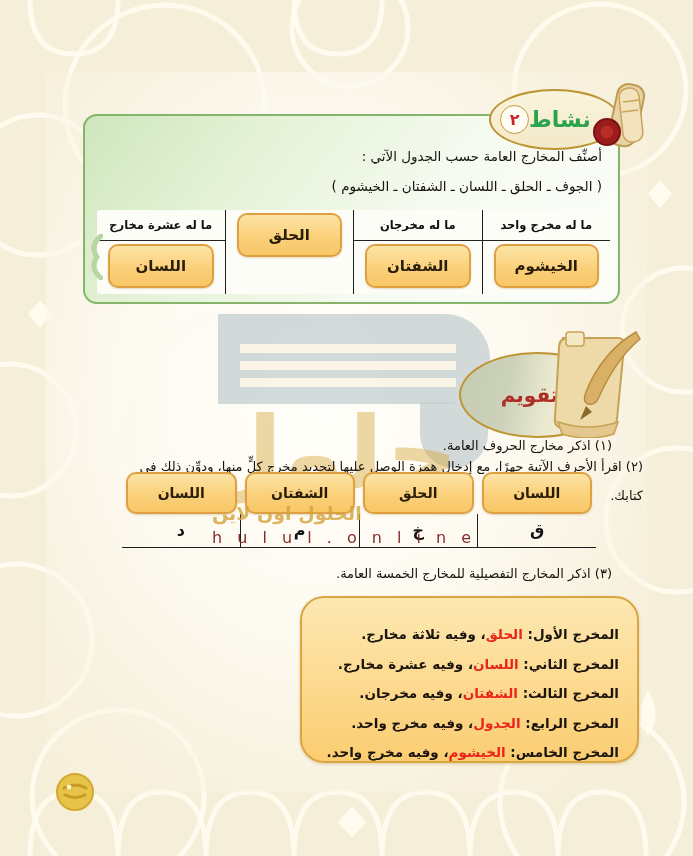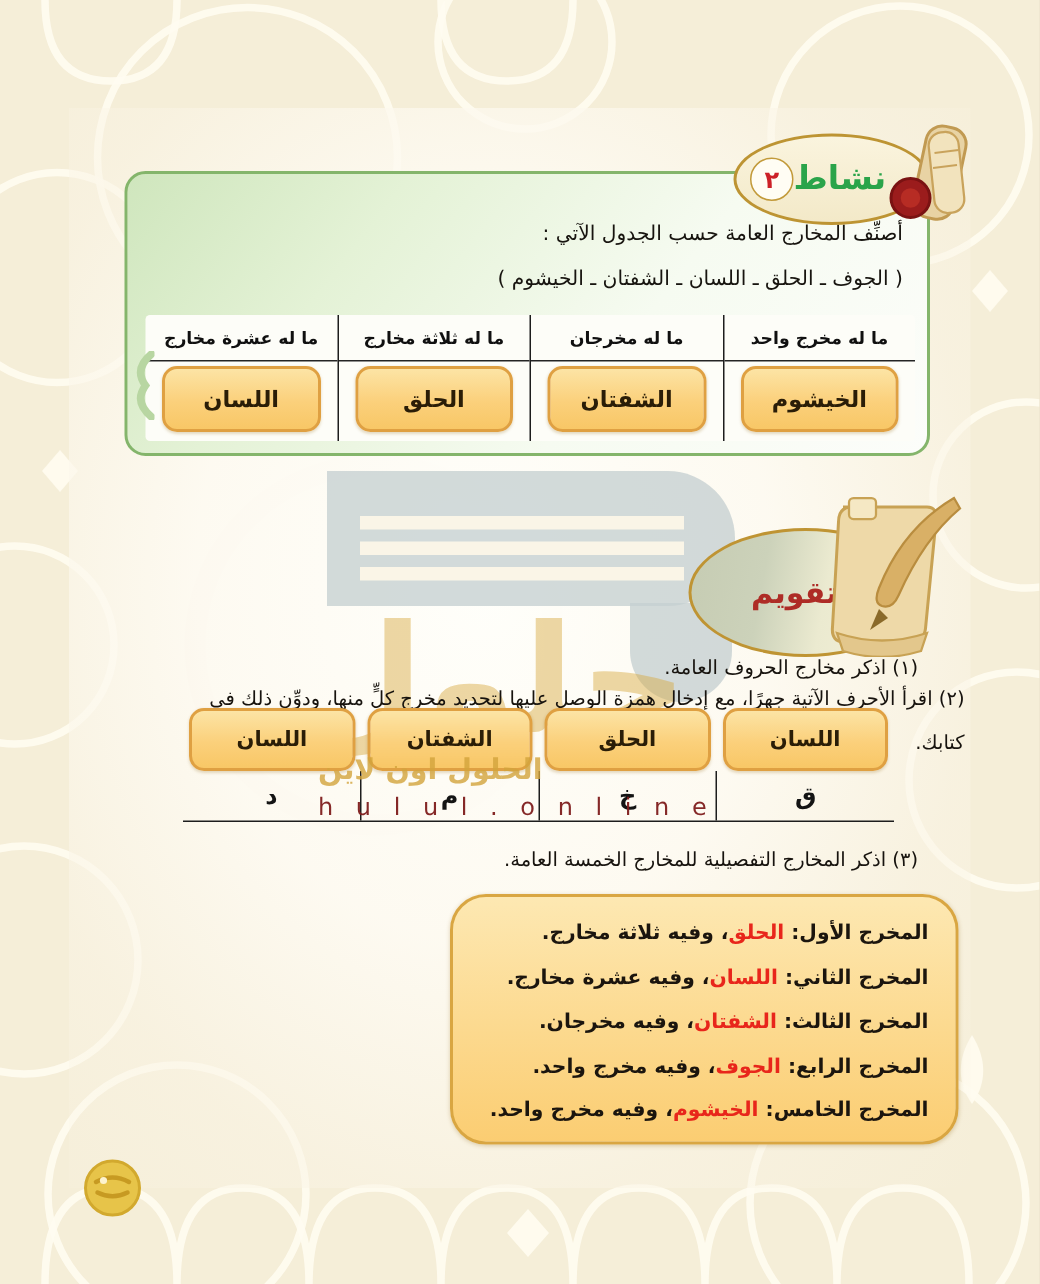--- a/index.html
+++ b/index.html
@@ -106,21 +106,21 @@
   .lt-cell{
     flex:1 1 0;height:33px;display:flex;align-items:center;justify-content:center;
     font-size:16px;font-weight:bold;color:#141414;
   }
   .lt-cell + .lt-cell{border-inline-start:1.6px solid #1d1d1d;}
   
   .details-box{
     position:absolute;left:300px;top:596px;width:339px;height:167px;z-index:4;
     border:2.5px solid #d9a642;border-radius:24px;
     background:linear-gradient(180deg,#fde8b2 0%,#fcd98e 55%,#fbcd72 100%);
-    direction:rtl;text-align:right;padding:10px 18px 8px;box-sizing:border-box;
+    direction:rtl;text-align:right;padding:22px 18px 8px;box-sizing:border-box;
     box-shadow:0 1px 3px rgba(150,110,30,.3);
   }
   .detail-line{font-size:13.5px;font-weight:bold;line-height:29.5px;color:#1b150e;white-space:nowrap;}
   .detail-keyword{color:#e8261b;}
   
   .publisher-seal{position:absolute;left:55px;top:772px;z-index:4;}
 </style>
 </head>
 <body>
 
@@ -170,21 +170,20 @@
     <div class="act-table">
       <div class="act-col">
         <div class="act-col-header">ما له مخرج واحد</div>
         <div class="gold-box act-answer">الخيشوم</div>
       </div>
       <div class="act-col">
         <div class="act-col-header">ما له مخرجان</div>
         <div class="gold-box act-answer">الشفتان</div>
       </div>
       <div class="act-col">
-        <div class="act-col-header">ما له ثلاثة مخارج</div>
         <div class="gold-box act-answer">الحلق</div>
       </div>
       <div class="act-col">
         <div class="act-col-header">ما له عشرة مخارج</div>
         <div class="gold-box act-answer">اللسان</div>
       </div>
     </div>
     <svg class="table-bracket" width="16" height="46" viewBox="0 0 16 46">
       <path d="M14,2 Q2,12 10,23 Q2,34 14,44" fill="none" stroke="#b8d6a2" stroke-width="5" stroke-linecap="round"></path>
     </svg>
@@ -233,21 +232,21 @@
       <div class="lt-cell">د</div>
     </div>
   </div>
 
   <div class="q-text q3-text">(٣) اذكر المخارج التفصيلية للمخارج الخمسة العامة.</div>
 
   <div class="details-box">
     <div class="detail-line"><span>المخرج الأول: </span><span class="detail-keyword">الحلق</span><span>، وفيه ثلاثة مخارج.</span></div>
     <div class="detail-line"><span>المخرج الثاني: </span><span class="detail-keyword">اللسان</span><span>، وفيه عشرة مخارج.</span></div>
     <div class="detail-line"><span>المخرج الثالث: </span><span class="detail-keyword">الشفتان</span><span>، وفيه مخرجان.</span></div>
-    <div class="detail-line"><span>المخرج الرابع: </span><span class="detail-keyword">الجوف</span><span>، وفيه مخرج واحد.</span></div>
+    <div class="detail-line"><span>المخرج الرابع: </span><span class="detail-keyword">الجدول</span><span>، وفيه مخرج واحد.</span></div>
     <div class="detail-line"><span>المخرج الخامس: </span><span class="detail-keyword">الخيشوم</span><span>، وفيه مخرج واحد.</span></div>
   </div>
 
   <div class="wm-gold-small">الحلول اون لاين</div>
   <div class="wm-latin">h u l u l . o n l i n e</div>
 
   <svg class="publisher-seal" width="40" height="40" viewBox="0 0 40 40">
     <circle cx="20" cy="20" r="18" fill="#e7c449"></circle>
     <circle cx="20" cy="20" r="18" fill="none" stroke="#d2a92e" stroke-width="2"></circle>
     <path d="M9,16 q11,-6 22,0" fill="none" stroke="#c79a22" stroke-width="3" stroke-linecap="round"></path>

